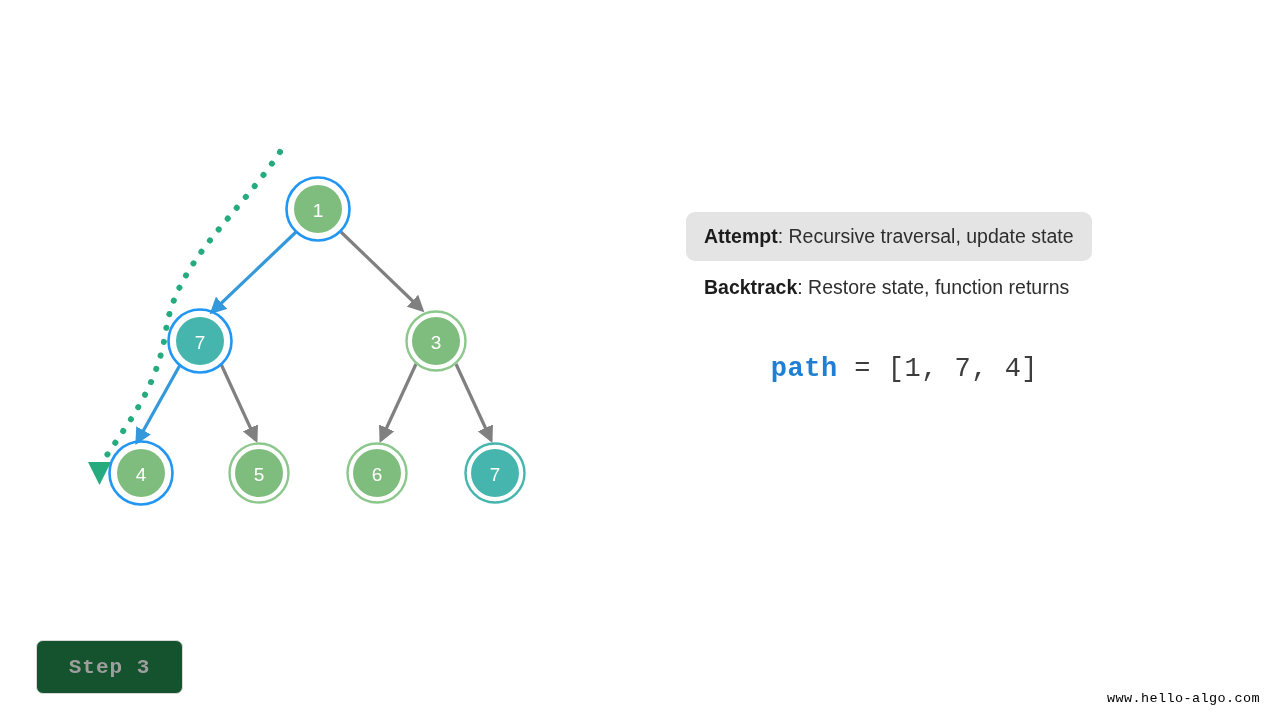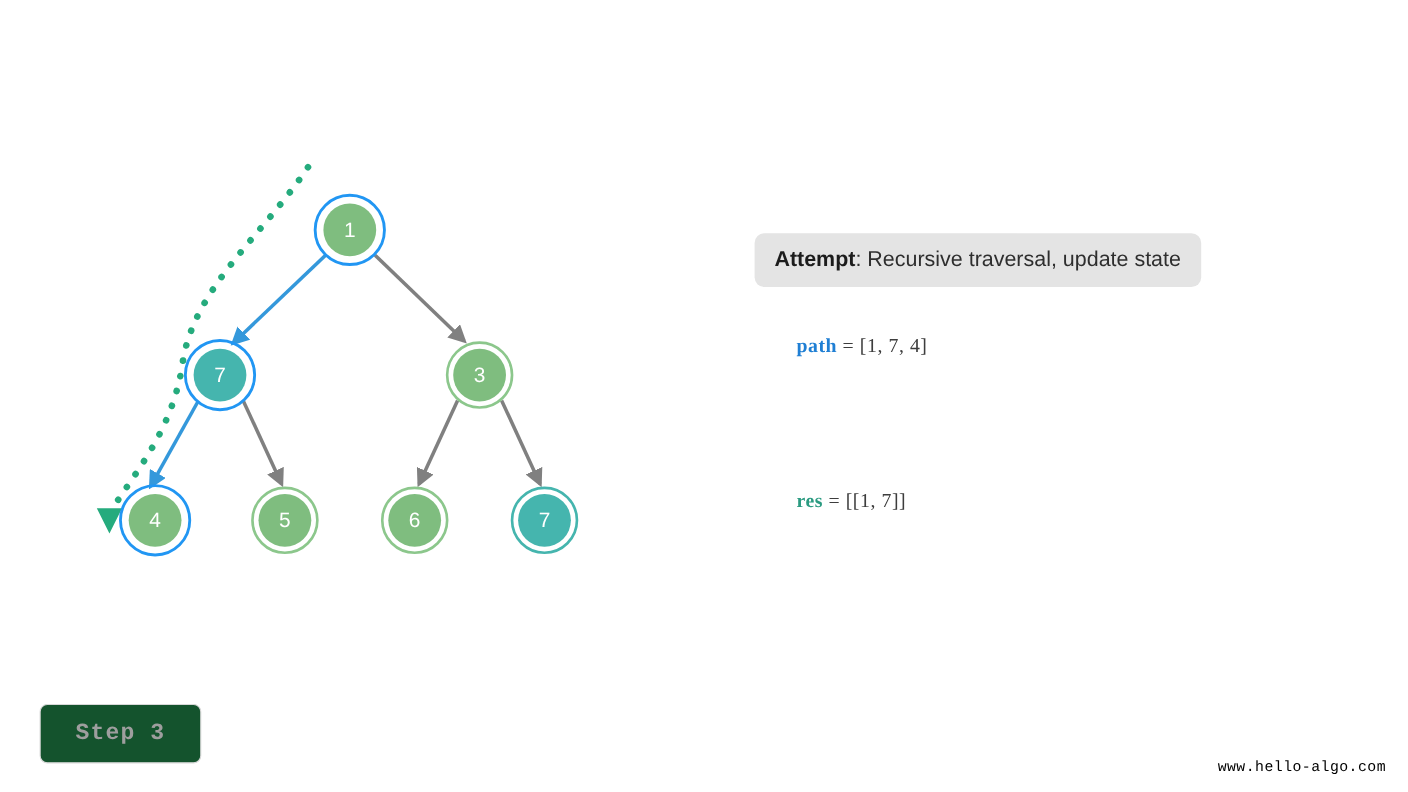--- a/index.html
+++ b/index.html
@@ -58,22 +58,22 @@
     border-radius: 9px;
     padding: 10px 18px 11px 18px;
     margin-left: 0px;
   }
   .desc-plain {
     padding: 0 18px;
     margin-top: 12px;
   }
 
   .var-line {
-    font-family: Liberation Serif, serif;
-    font-size: 18px;
+    font-family: Liberation Mono, monospace;
+    font-size: 27px;
     color: #3d3d3d;
     padding: 0 18px;
     white-space: pre;
     letter-spacing: 0.5px;
   }
   .var-line.first { margin-top: 22px; }
   .var-line.second { margin-top: 78px; }
   .var-name { font-weight: bold; }
   .var-name.path { color: #1f7fd4; }
   .var-name.res  { color: #2b9b81; }
@@ -192,28 +192,28 @@
     </g>
   </svg>
 </div>
 
 <div id="info-panel">
 
   <div class="desc-line desc-highlight">
     <span class="key">Attempt</span><span>: Recursive traversal, update state</span>
   </div>
 
+  <div class="desc-line desc-plain">
+    <span class="key">Backtrack</span><span>: Restore state, function returns</span>
+  </div>
 
   <div class="var-line first">
     <span class="var-name path">path</span><span> = [1, 7, 4]</span>
   </div>
 
-  <div class="var-line second">
-    <span class="var-name res">res</span><span> = [[1, 7]]</span>
-  </div>
 
 </div>
 
 <div id="step-badge">
   <span class="step-text">Step 3</span>
 </div>
 
 <div id="watermark">www.hello-algo.com</div>
 
 </body></html>

